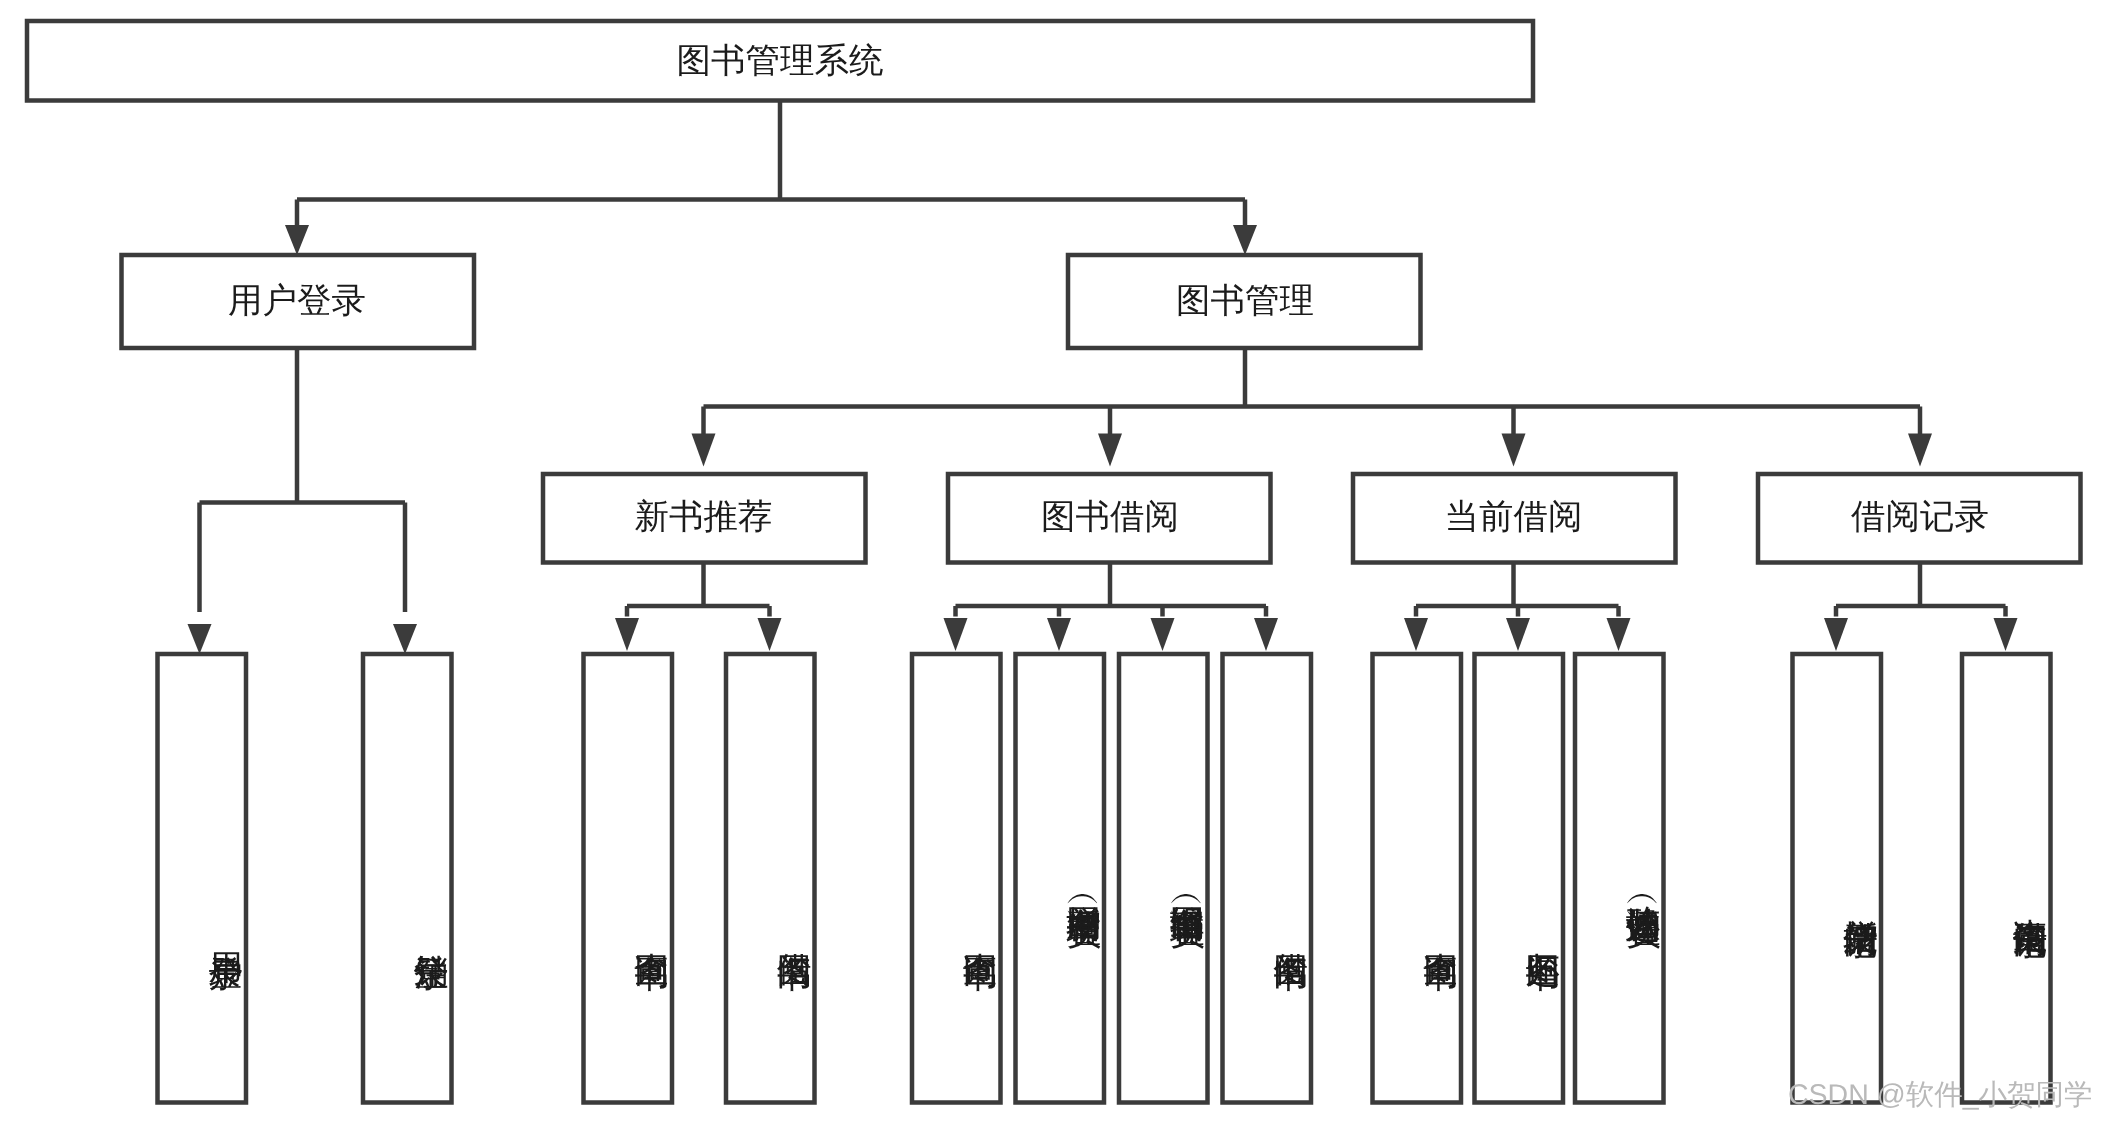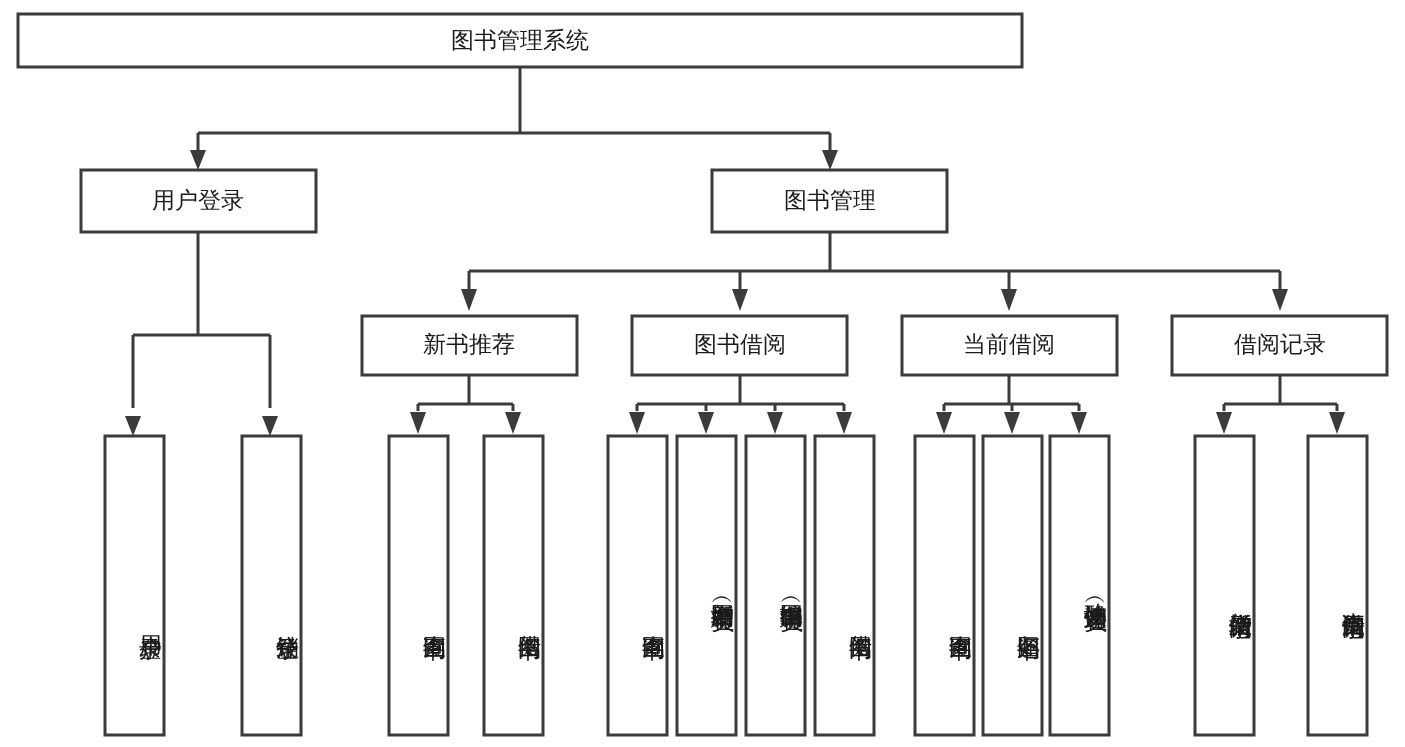--- a/index.html
+++ b/index.html
@@ -190,14 +190,15 @@
   <div class="vlabel-wrap" style="left:746px;top:445px;width:59px;height:288px;">编辑图书（管理员）</div>
   <div class="vlabel-wrap" style="left:815px;top:506px;width:59px;height:225px;">借阅图书</div>
 
   <div class="vlabel-wrap" style="left:915px;top:506px;width:59px;height:225px;">查询图书</div>
   <div class="vlabel-wrap" style="left:983px;top:506px;width:59px;height:225px;">归还图书</div>
   <div class="vlabel-wrap" style="left:1050px;top:445px;width:59px;height:288px;">确认归还（管理员）</div>
 
   <div class="vlabel-wrap" style="left:1195px;top:466px;width:59px;height:262px;">新增借阅记录</div>
   <div class="vlabel-wrap" style="left:1308px;top:466px;width:59px;height:262px;">查询借阅记录</div>
 
+  <div class="watermark">CSDN @软件_小贺同学</div>
 
 </div>
 
 </body></html>

